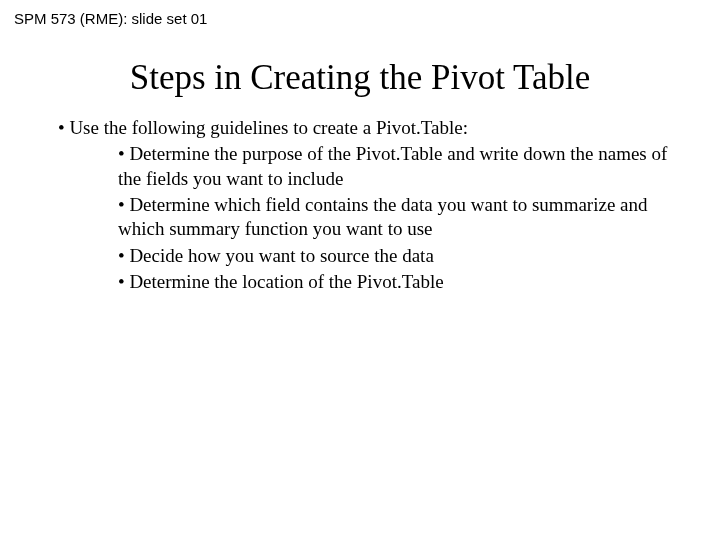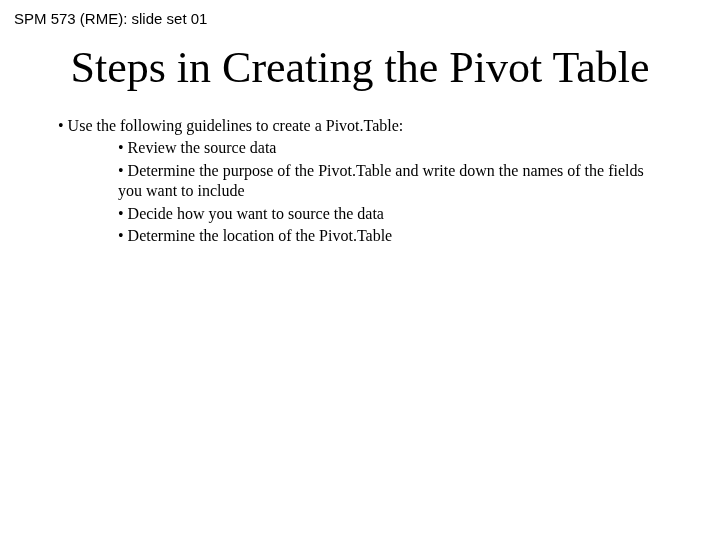--- a/index.html
+++ b/index.html
@@ -14,33 +14,33 @@
   }
   .header {
     position: absolute;
     top: 10px;
     left: 14px;
     font-size: 15px;
     font-family: Liberation Sans, sans-serif;
   }
   .title {
     position: absolute;
-    top: 42px;
+    top: 58px;
     left: 0;
     width: 720px;
     text-align: center;
-    font-size: 44px;
+    font-size: 35px;
     font-family: "Times New Roman", Times, serif;
   }
   .body-area {
     position: absolute;
     top: 116px;
     left: 58px;
     width: 612px;
-    font-size: 16px;
+    font-size: 19px;
     line-height: 1.28;
   }
   .bullet-lead {
     margin-bottom: 2px;
   }
   .sub-list {
     margin-left: 60px;
   }
   .sub-item {
     margin-bottom: 2px;
@@ -49,18 +49,18 @@
 </head>
 <body>
 
 <div class="header">SPM 573 (RME): slide set 01</div>
 
 <div class="title">Steps in Creating the Pivot Table</div>
 
 <div class="body-area">
   <div class="bullet-lead">• Use the following guidelines to create a Pivot.Table:</div>
   <div class="sub-list">
-    <div class="sub-item">• Review the source data</div>
     <div class="sub-item">• Determine the purpose of the Pivot.Table and write down the names of the fields you want to include</div>
+    <div class="sub-item">• Determine which field contains the data you want to summarize and which summary function you want to use</div>
     <div class="sub-item">• Decide how you want to source the data</div>
     <div class="sub-item">• Determine the location of the Pivot.Table</div>
   </div>
 </div>
 
 </body></html>

